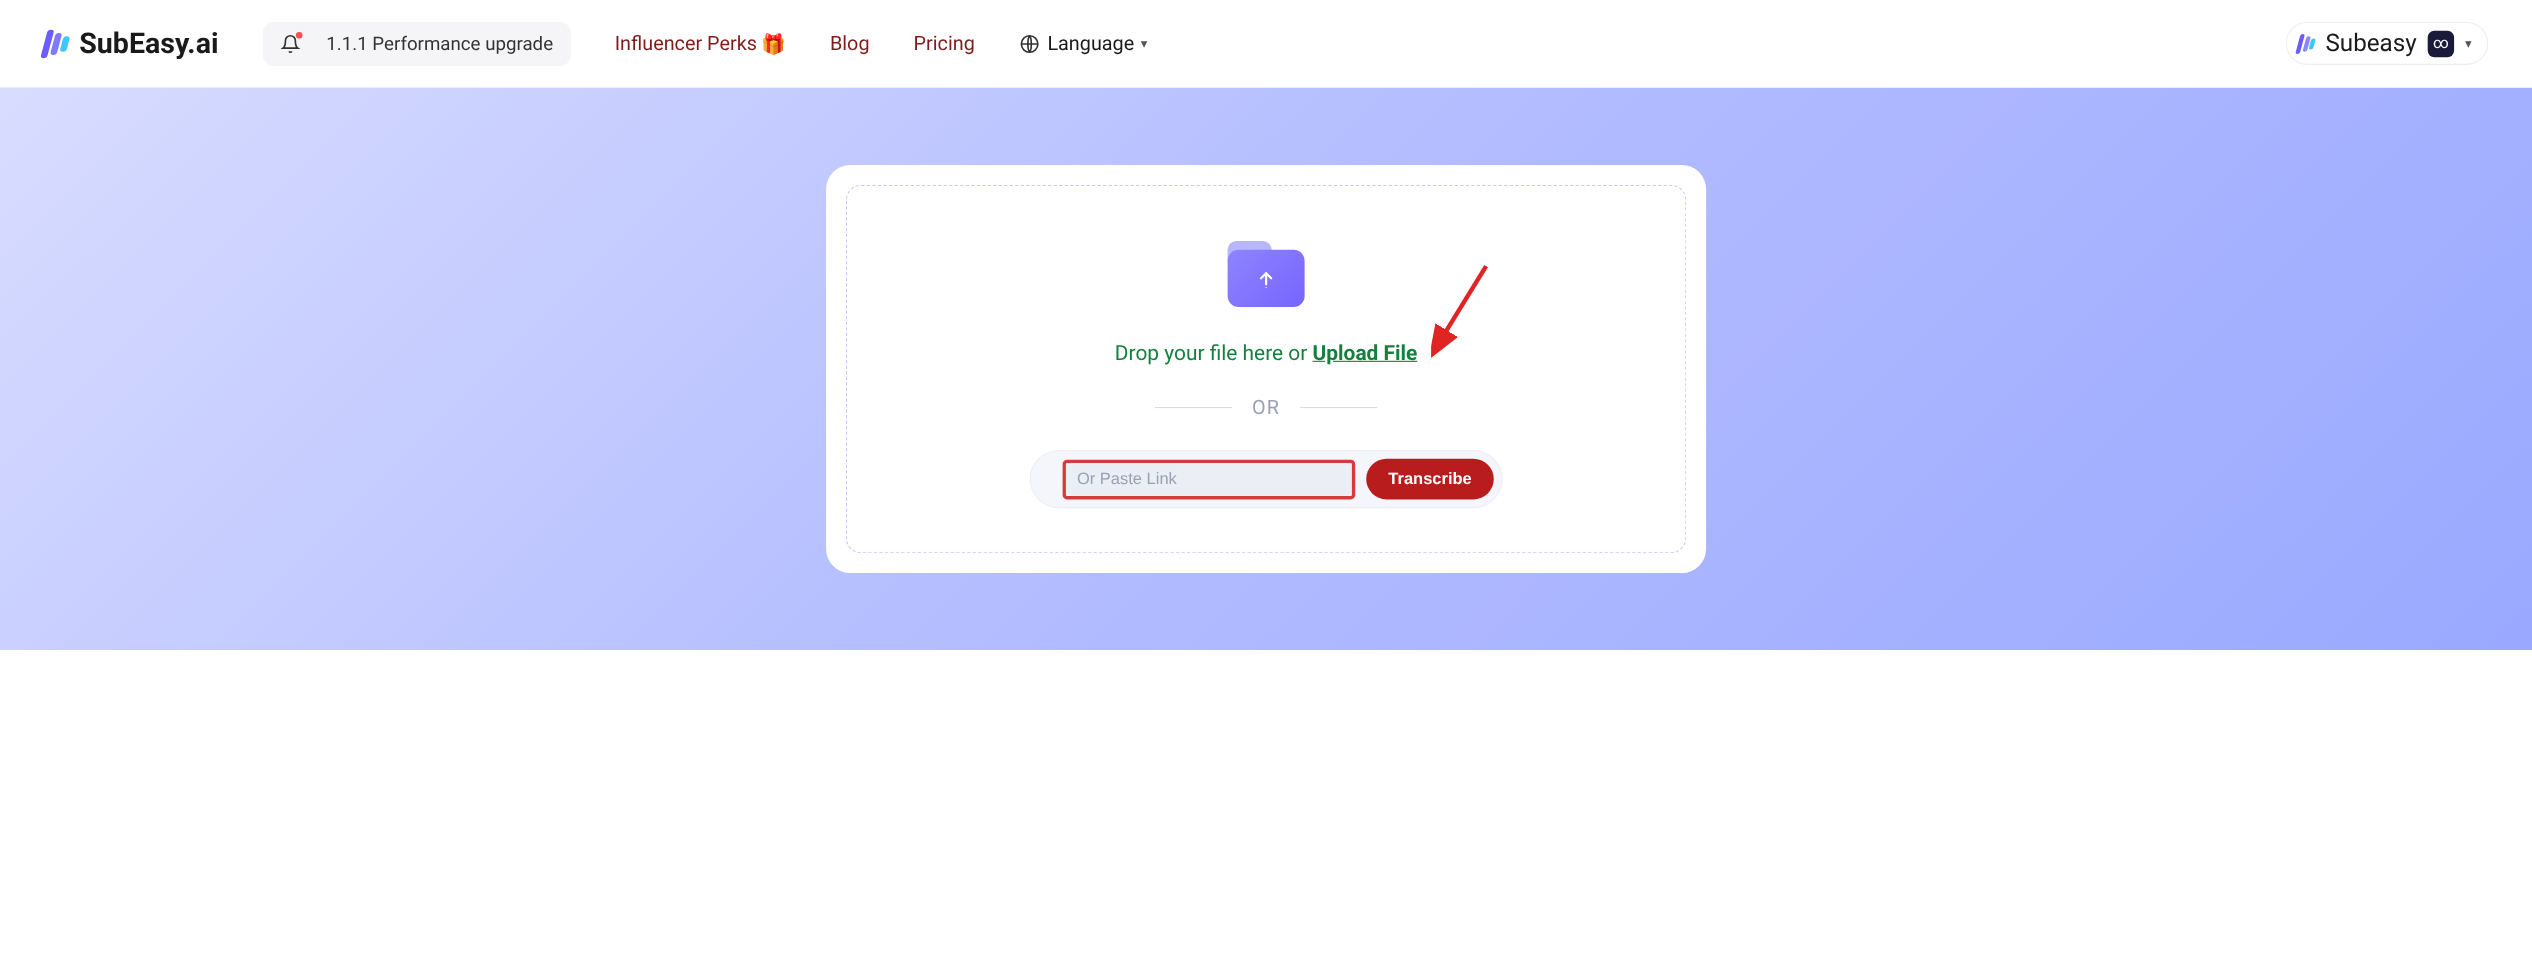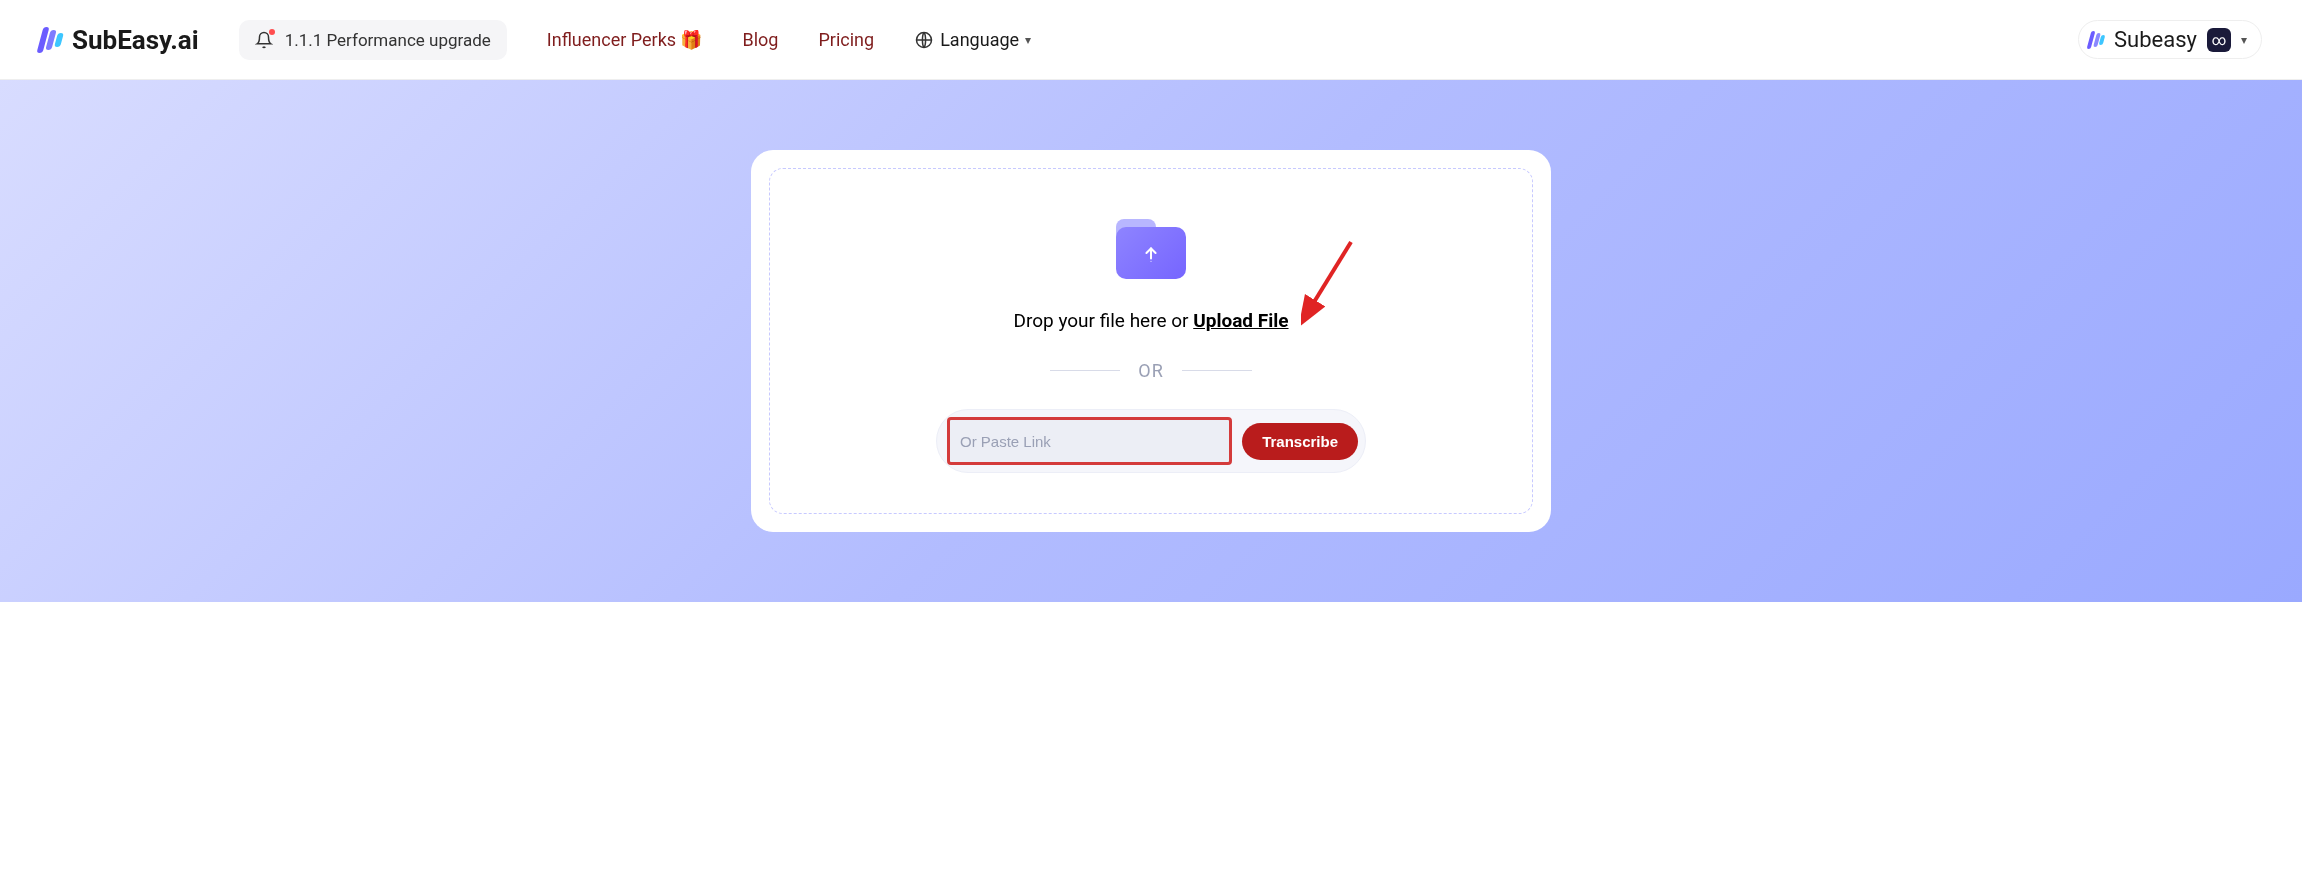--- a/index.html
+++ b/index.html
@@ -43,21 +43,21 @@
   }
   .nav {
     display: flex;
     align-items: center;
     gap: 40px;
     flex: 1;
   }
   .pill {
     display: flex;
     align-items: center;
-    gap: 12px;
+    gap: 24px;
     background: #f5f5f7;
     border-radius: 10px;
     padding: 10px 16px;
     font-size: 17px;
     color: #333;
     cursor: pointer;
   }
   .bell-icon {
     width: 18px; height: 18px; position: relative;
   }
@@ -141,21 +141,21 @@
     border-radius:10px;
     display:flex;
     align-items:center;
     justify-content:center;
   }
   .folder-arrow {
     color:#fff;
   }
   .drop-text {
     font-size:19px;
-    color:#000000;
+    color:#15803d;
     margin-bottom:28px;
   }
   .drop-text .upload-link {
     font-weight:700;
     text-decoration:underline;
     cursor:pointer;
   }
   .or-row {
     display:flex;
     align-items:center;
@@ -175,24 +175,25 @@
     border-radius:999px;
     padding:7px 7px 7px 10px;
     width:430px;
     border:1px solid #eceef7;
   }
   .input-box {
     flex:1;
     border:3px solid #d43b3b;
     background:#eceef5;
     border-radius:4px;
-    height:48px;
+    height:36px;
     display:flex;
     align-items:center;
     padding:0 10px;
+    margin-left:19px;
   }
   .input-box input {
     border:none;
     outline:none;
     background:transparent;
     font-size:15px;
     color:#333;
     width:100%;
   }
   .input-box input::placeholder { color:#9aa0b5; }

